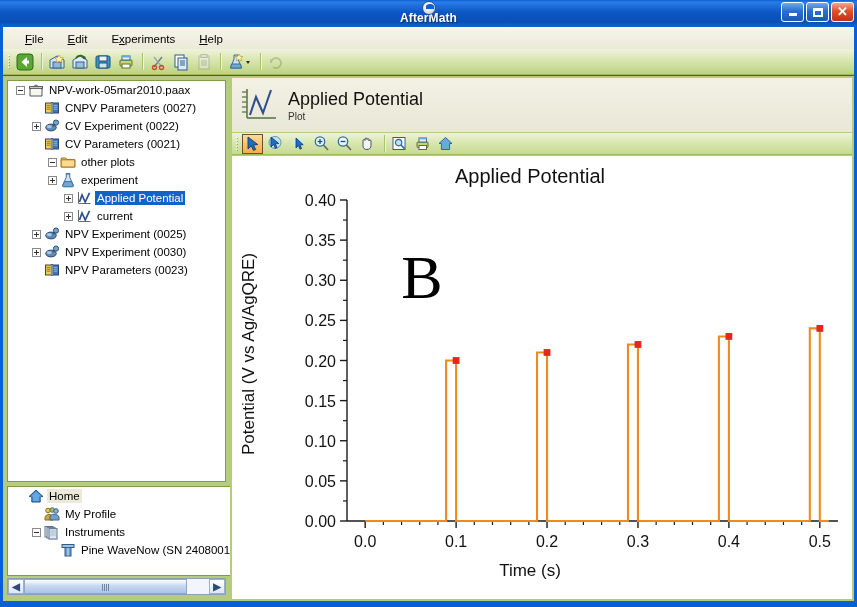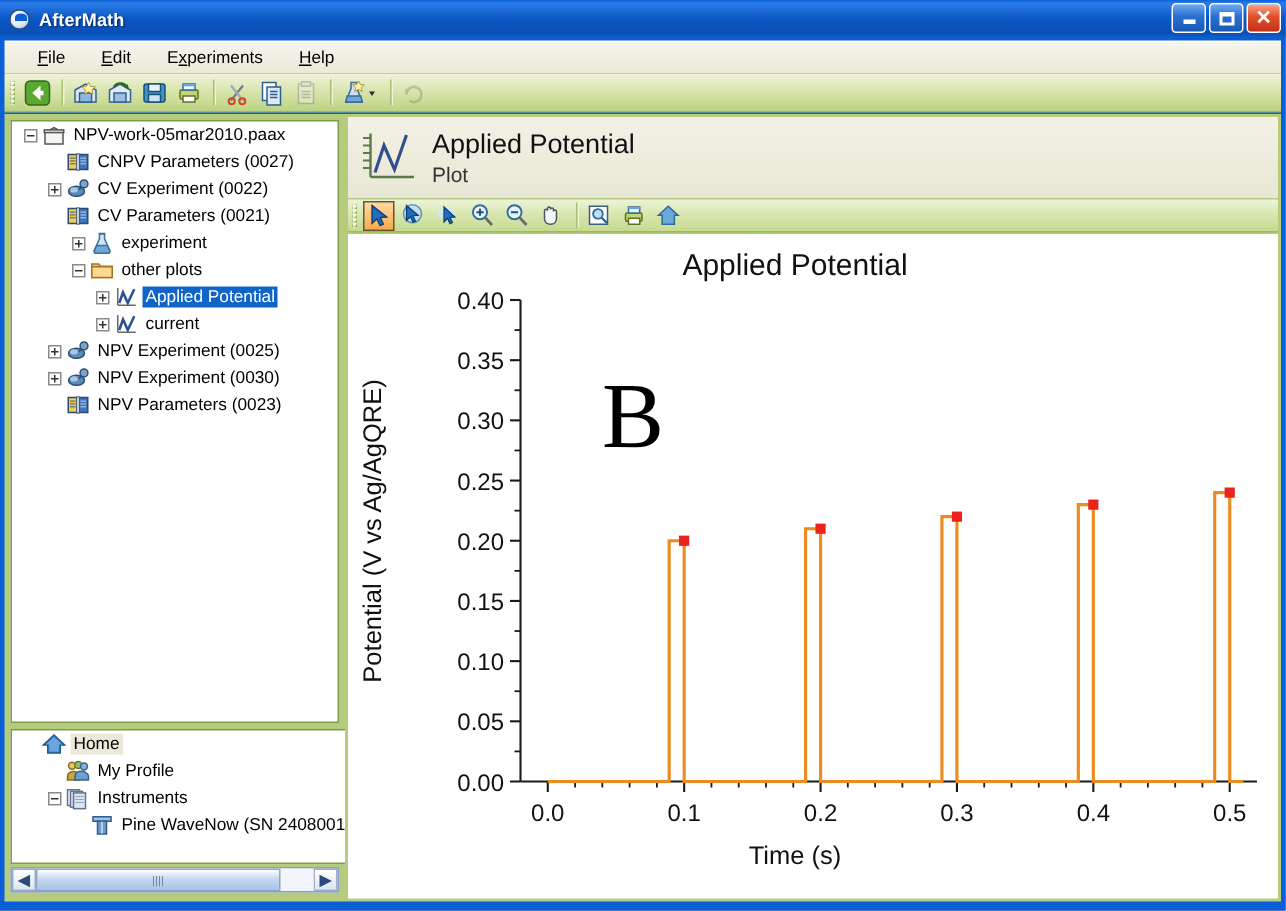--- a/index.html
+++ b/index.html
@@ -11,21 +11,21 @@
   }
   #app{
     position:absolute;left:0;top:0;width:857px;height:607px;
     background:#0a5fd8;
     box-sizing:border-box;
   }
   
   #titlebar{
     position:absolute;left:0;top:0;width:857px;height:25px;
     background:linear-gradient(to bottom,#0c5fd4 0%,#2a7ce8 8%,#0b57c4 50%,#0a4fb5 88%,#1060c8 100%);
-    display:flex;align-items:center;
+    display:flex;align-items:center;flex-direction:column;
   }
   #titlebar .tb-icon{
     width:16px;height:16px;margin-left:5px;margin-right:5px;
     position:relative;
   }
   #titlebar .tb-icon .drop{
     position:absolute;left:1px;top:1px;width:14px;height:14px;border-radius:50%;
     background:radial-gradient(circle at 40% 30%, #ffffff 0%, #dfe9f5 55%, #9fb8d8 100%);
     border:1px solid #2c4f80;
     box-sizing:border-box;
@@ -131,21 +131,21 @@
     position:absolute;left:230px;top:76px;width:624px;height:525px;
     background:#b5cc7f;
   }
   #doc-header{
     position:absolute;left:2px;top:2px;width:620px;height:54px;
     background:linear-gradient(to bottom,#f2f1e4,#e9e7d6);
     display:flex;align-items:center;padding-left:8px;box-sizing:border-box;
   }
   #doc-header .hdr-icon{width:40px;height:40px;position:relative;flex:none;margin-right:8px;}
   #doc-title{font-size:18px;color:#111;line-height:20px;}
-  #doc-sub{font-size:14px;color:#333;margin-top:2px;}
+  #doc-sub{font-size:10px;color:#333;margin-top:2px;}
   #plot-toolbar{
     position:absolute;left:2px;top:57px;width:620px;height:22px;
     background:linear-gradient(to bottom,#eef3da 0%,#d9e7b0 45%,#c6da92 100%);
     display:flex;align-items:center;padding-left:3px;box-sizing:border-box;
     border-bottom:1px solid #9bbb59;
   }
   .pbtn{width:21px;height:20px;display:flex;align-items:center;justify-content:center;margin-right:2px;position:relative;}
   .pbtn.active{background:linear-gradient(to bottom,#ffd9a0,#f6ab4e);border:1px solid #6b5126;box-sizing:border-box;}
 
   #plot-area{
@@ -335,39 +335,39 @@
                   <line x1="9.6" y1="7.3" x2="13.4" y2="7.3" stroke="#cfe0f2"></line>
                   <line x1="9.6" y1="9.2" x2="13.4" y2="9.2" stroke="#cfe0f2"></line>
                 </g>
               </svg></span>
             <span class="tlabel">CV Parameters (0021)</span>
           </div>
           <div class="trow">
             <span class="ind" style="width:38px"></span>
             <span class="exp">
               <i></i>
+            </span>
+            <span class="ticon"><svg width="16" height="16" viewBox="0 0 16 16">
+                <path d="M1.2 4 h4.6 l1.2 1.5 H14.8 V13 H1.2 Z" fill="#f5c468" stroke="#a8741e"></path>
+                <path d="M1.2 5.8 h13.6 V13 H1.2 Z" fill="#fbd98e" stroke="#a8741e"></path>
+              </svg></span>
+            <span class="tlabel">other plots</span>
+          </div>
+          <div class="trow">
+            <span class="ind" style="width:38px"></span>
+            <span class="exp">
+              <i></i>
               <b></b>
             </span>
             <span class="ticon"><svg width="16" height="16" viewBox="0 0 16 16">
                 <path d="M6.3 1.8 h3.4 v3.4 l3.4 7.6 a1 1 0 0 1 -.9 1.4 H3.8 a1 1 0 0 1 -.9 -1.4 L6.3 5.2 Z" fill="#cfe5f7" stroke="#3c6f9c"></path>
                 <path d="M4.5 9.6 h7 l1.7 3.8 a1 1 0 0 1 -.9 1.4 H3.7 a1 1 0 0 1 -.9 -1.4 Z" fill="#6fa8da" stroke="#3c6f9c"></path>
                 <line x1="5.8" y1="1.8" x2="10.2" y2="1.8" stroke="#3c6f9c" stroke-width="1.2"></line>
               </svg></span>
             <span class="tlabel">experiment</span>
-          </div>
-          <div class="trow">
-            <span class="ind" style="width:38px"></span>
-            <span class="exp">
-              <i></i>
-            </span>
-            <span class="ticon"><svg width="16" height="16" viewBox="0 0 16 16">
-                <path d="M1.2 4 h4.6 l1.2 1.5 H14.8 V13 H1.2 Z" fill="#f5c468" stroke="#a8741e"></path>
-                <path d="M1.2 5.8 h13.6 V13 H1.2 Z" fill="#fbd98e" stroke="#a8741e"></path>
-              </svg></span>
-            <span class="tlabel">other plots</span>
           </div>
           <div class="trow">
             <span class="ind" style="width:54px"></span>
             <span class="exp">
               <i></i>
               <b></b>
             </span>
             <span class="ticon"><svg width="16" height="16" viewBox="0 0 16 16">
                 <line x1="2.5" y1="2" x2="2.5" y2="13.5" stroke="#6a6a6a" stroke-width="1"></line>
                 <line x1="2.5" y1="13.5" x2="14.5" y2="13.5" stroke="#6a6a6a" stroke-width="1"></line>

